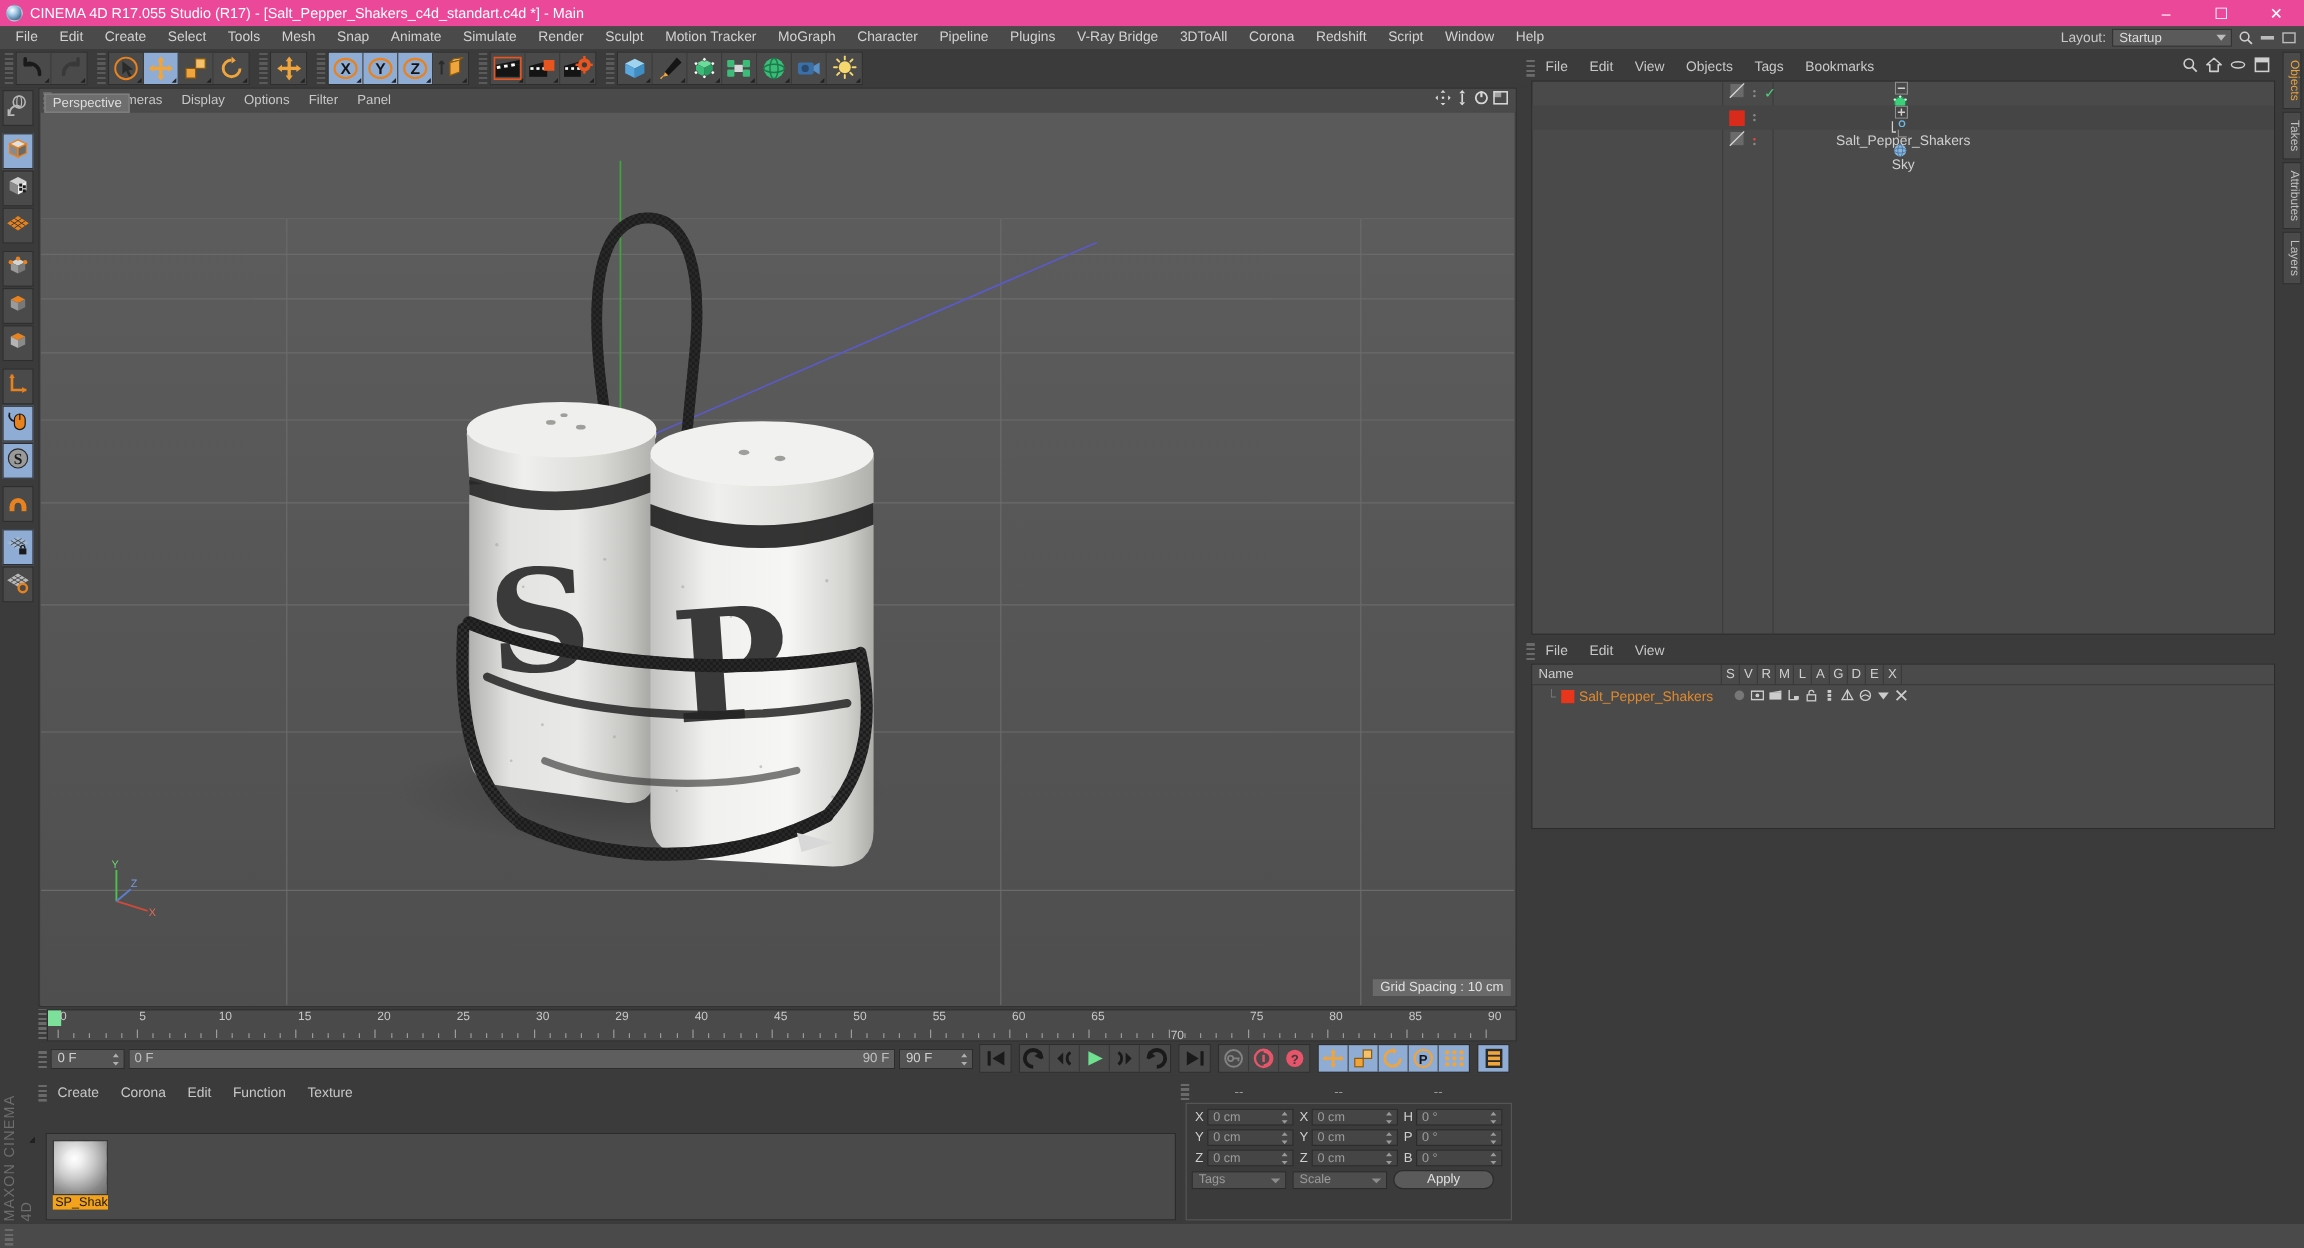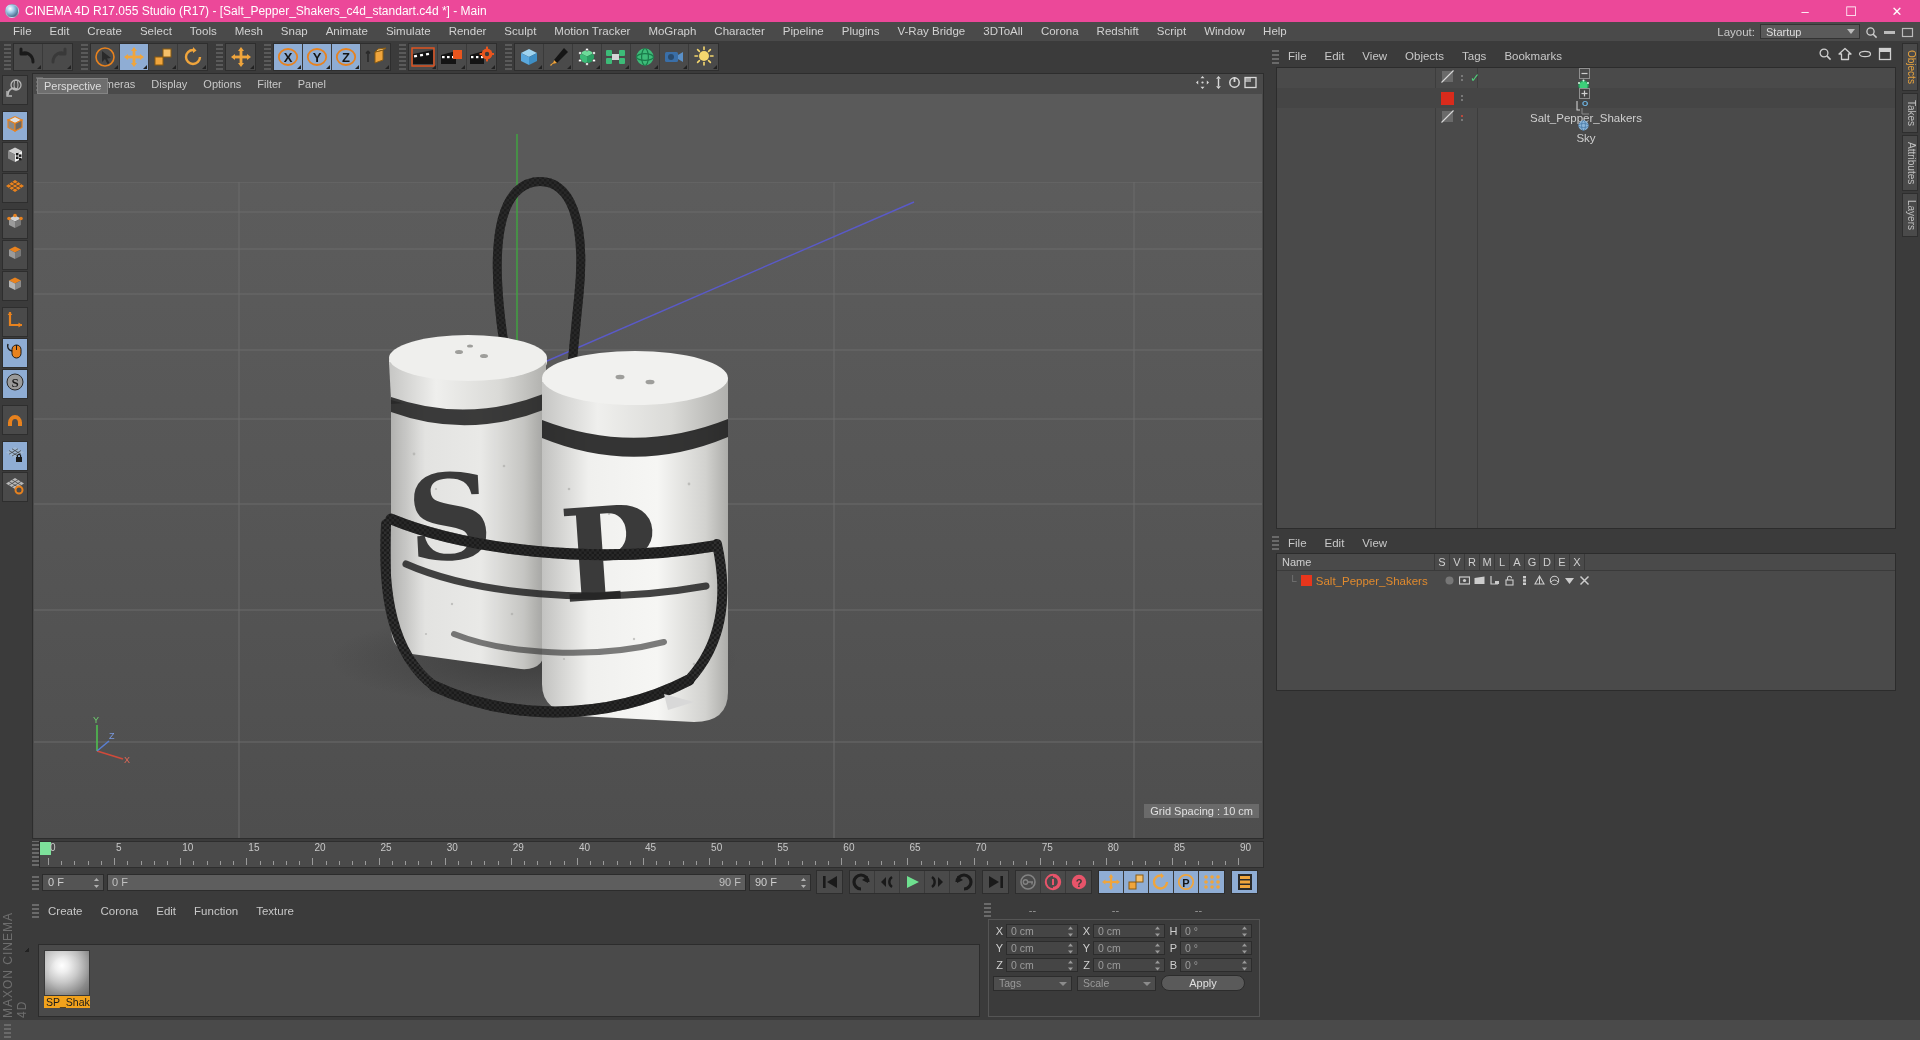--- a/index.html
+++ b/index.html
@@ -56,21 +56,21 @@
   
   #vp{ position:absolute; left:32px; top:73px; width:1232px; height:766px; background:#4a4a4a;
     border:1px solid #2d2d2d;}
   #vpmenu{ height:19px; display:flex; align-items:center; background:#4a4a4a; padding-left:3px;}
   #vpmenu .mi{ font-size:11px; color:#c8c8c8; padding:0 8px;}
   #vpnav{ margin-left:auto; display:flex; gap:3px; padding-right:6px; align-items:center;}
   #vpcanvas{ position:absolute; left:1px; top:20px; width:1228px; height:744px;
      background:#5b5b5b; overflow:hidden;}
   #persp-tab{ position:absolute; left:4px; top:4px; background:#6e6e6e; border:1px solid #848484;
      font-size:11px; color:#ddd; padding:1px 6px; z-index:5;}
-  #gridspacing{ position:absolute; right:4px; bottom:20px; background:#6a6a6a;
+  #gridspacing{ position:absolute; right:4px; bottom:8px; background:#6a6a6a;
      font-size:11px; color:#e0e0e0; padding:1px 6px; z-index:5;}
 
   
   #tlbar{ position:absolute; left:32px; top:841px; width:1232px; height:27px;
     background:#3b3b3b; display:flex; align-items:stretch;}
   #tlruler{ position:relative; flex:1; background:#4a4a4a; border:1px solid #2e2e2e;}
   #tl-green{ position:absolute; left:0; top:0; width:11px; height:13px; background:#7de09a;}
   .tlnum{ position:absolute; top:0px; font-size:10px; color:#c8c8c8;}
   .tltick{ position:absolute; bottom:2px; width:1px; background:#9a9a9a;}
 
@@ -850,21 +850,21 @@
       <div class="tlnum" style="left: 274.444px;">20</div>
       <div class="tlnum" style="left: 340.556px;">25</div>
       <div class="tlnum" style="left: 406.667px;">30</div>
       <div class="tlnum" style="left: 472.778px;">29</div>
       <div class="tlnum" style="left: 538.889px;">40</div>
       <div class="tlnum" style="left: 605px;">45</div>
       <div class="tlnum" style="left: 671.111px;">50</div>
       <div class="tlnum" style="left: 737.222px;">55</div>
       <div class="tlnum" style="left: 803.333px;">60</div>
       <div class="tlnum" style="left: 869.444px;">65</div>
-      <div class="tlnum" style="left: 935.556px;">70</div>
+      <div class="tlnum" style="left: 935.556px; margin-top: 16px;">70</div>
       <div class="tlnum" style="left: 1001.67px;">75</div>
       <div class="tlnum" style="left: 1067.78px;">80</div>
       <div class="tlnum" style="left: 1133.89px;">85</div>
       <div class="tlnum" style="left: 1200px;">90</div>
       <div class="tltick" style="left: 8px; height: 7px;"></div>
       <div class="tltick" style="left: 21.2222px; height: 4px;"></div>
       <div class="tltick" style="left: 34.4444px; height: 4px;"></div>
       <div class="tltick" style="left: 47.6667px; height: 4px;"></div>
       <div class="tltick" style="left: 60.8889px; height: 4px;"></div>
       <div class="tltick" style="left: 74.1111px; height: 7px;"></div>

